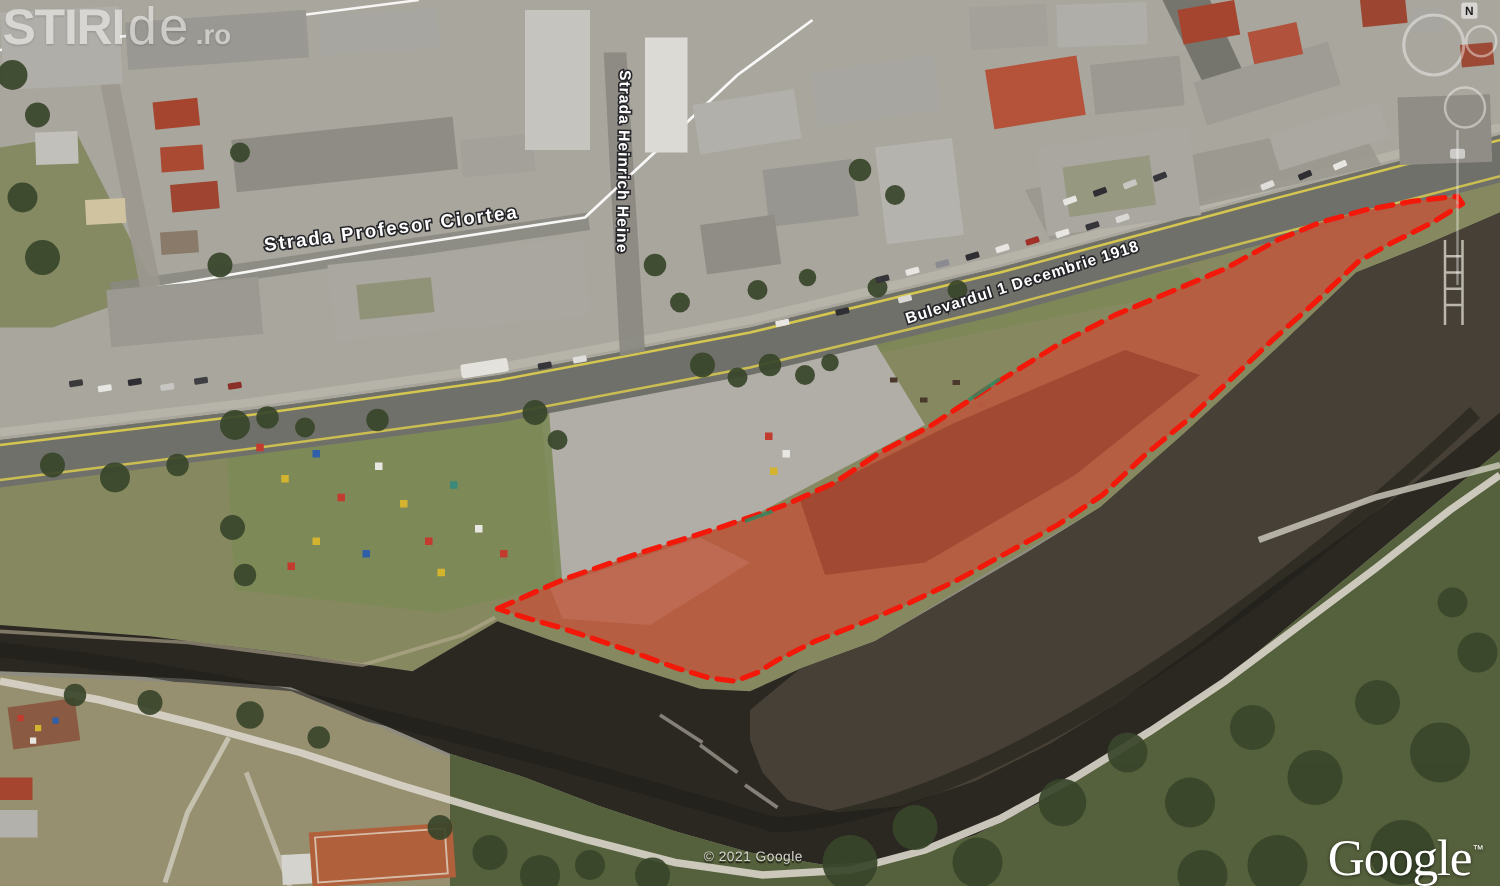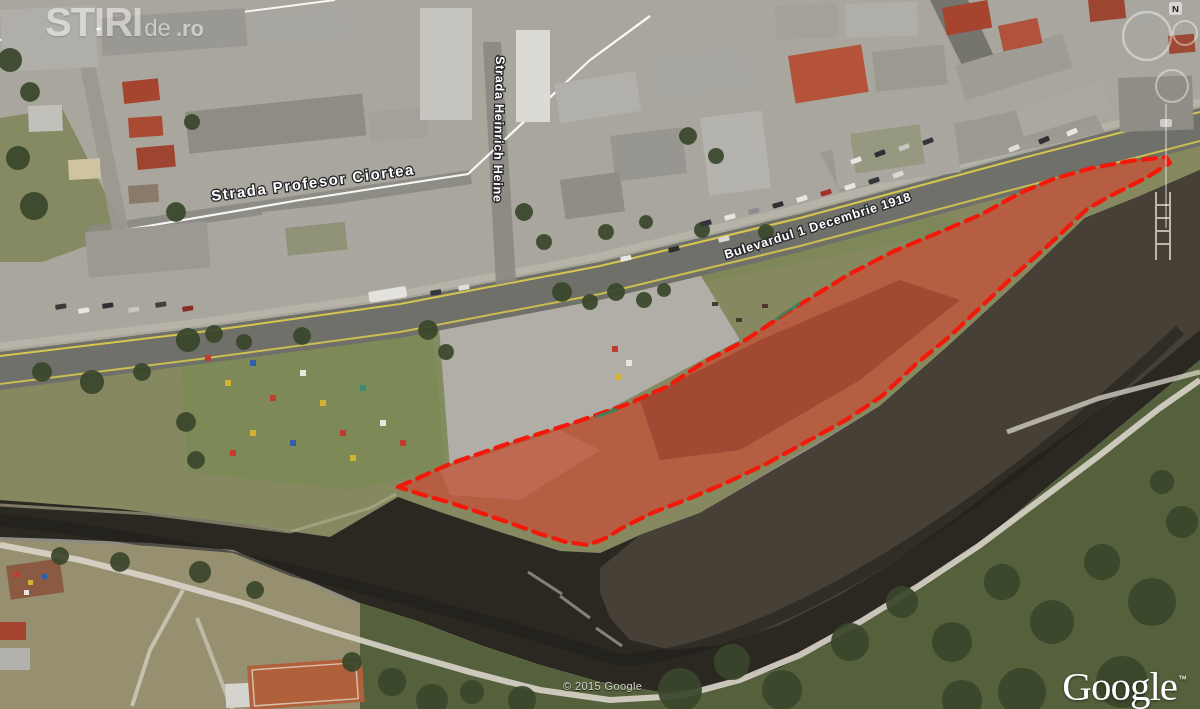--- a/index.html
+++ b/index.html
@@ -7,23 +7,23 @@
          font-family:"Liberation Sans",sans-serif;background:#8e8b80;}
   .stage svg{position:absolute;left:0;top:0;}
   
   .street-label{font-family:"Liberation Sans",sans-serif;font-weight:700;fill:#fff;
                 stroke:#26262a;stroke-width:2.6px;paint-order:stroke;letter-spacing:1.6px;}
   .lbl-lg{font-size:15px;}
   .lbl-md{font-size:12.5px;letter-spacing:.8px;}
   
   .watermark{position:absolute;left:2px;top:0px;display:flex;align-items:baseline;
              color:#fff;opacity:.5;text-shadow:0 1px 2px rgba(0,0,0,.35);
-             font-family:"Liberation Sans",sans-serif;white-space:nowrap;user-select:none;margin-left:43px;}
+             font-family:"Liberation Sans",sans-serif;white-space:nowrap;user-select:none;}
   .wm-b{font-size:40px;font-weight:800;letter-spacing:-1px;}
-  .wm-n{font-size:24px;font-weight:400;margin:0 2px;}
+  .wm-n{font-size:42px;font-weight:400;margin:0 2px;font-family:Liberation Mono, monospace;}
   .wm-s{font-size:22px;font-weight:700;margin-left:3px;}
   
   .copyright{position:absolute;left:563px;top:680px;font-size:11px;color:#d6d4cf;
              text-shadow:0 1px 1px rgba(0,0,0,.8);letter-spacing:.4px;}
   .ge-logo{position:absolute;right:10px;top:662px;display:flex;align-items:baseline;
            color:#fff;text-shadow:0 1px 3px rgba(0,0,0,.55);white-space:nowrap;}
   .ge-brand{font-family:"Liberation Serif",serif;font-size:41px;letter-spacing:-1px;}
   .ge-tm{font-size:9px;vertical-align:super;position:relative;top:-18px;margin:0 3px 0 1px;}
   .ge-product{font-family:"Liberation Sans",sans-serif;font-weight:300;font-size:38px;letter-spacing:.5px;}
   
@@ -277,19 +277,19 @@
     </g>
   </g>
 </svg>
 
   <div class="watermark">
     <span class="wm-b">STIRI</span>
     <span class="wm-n">de</span>
     <span class="wm-s">.ro</span>
   </div>
 
-  <div class="copyright">© 2015 Google</div>
+  <div class="copyright">© 2021 Google</div>
 
   <div class="ge-logo">
     <span class="ge-brand">Google</span>
     <span class="ge-tm">™</span>
   </div>
 </div>
 
 </body></html>

